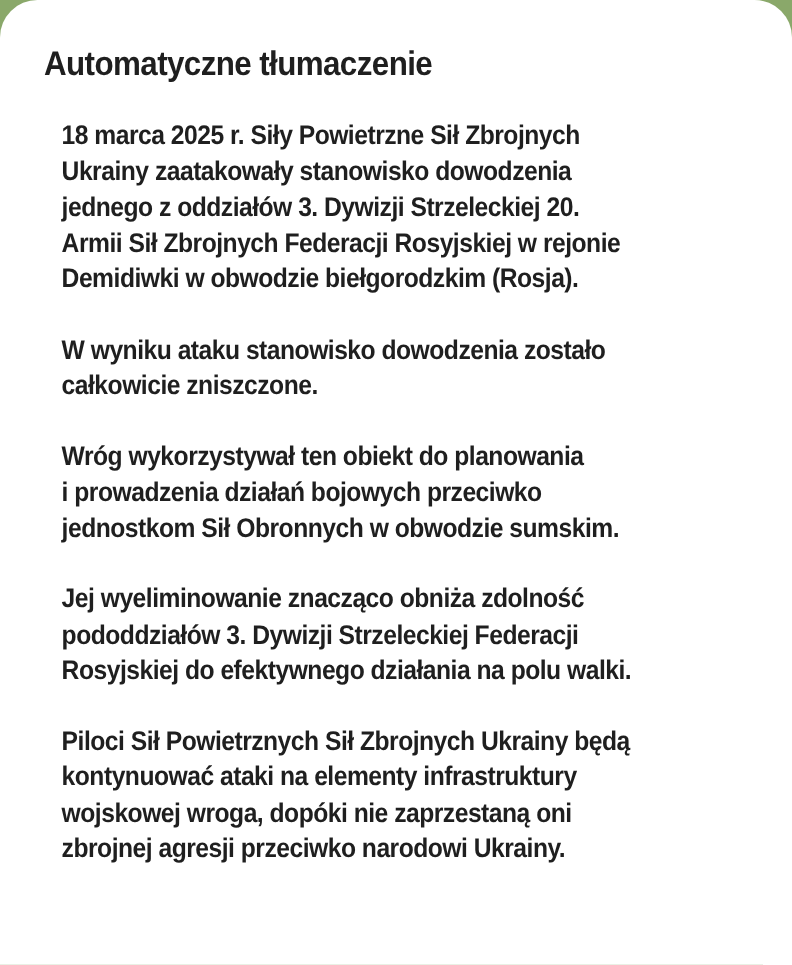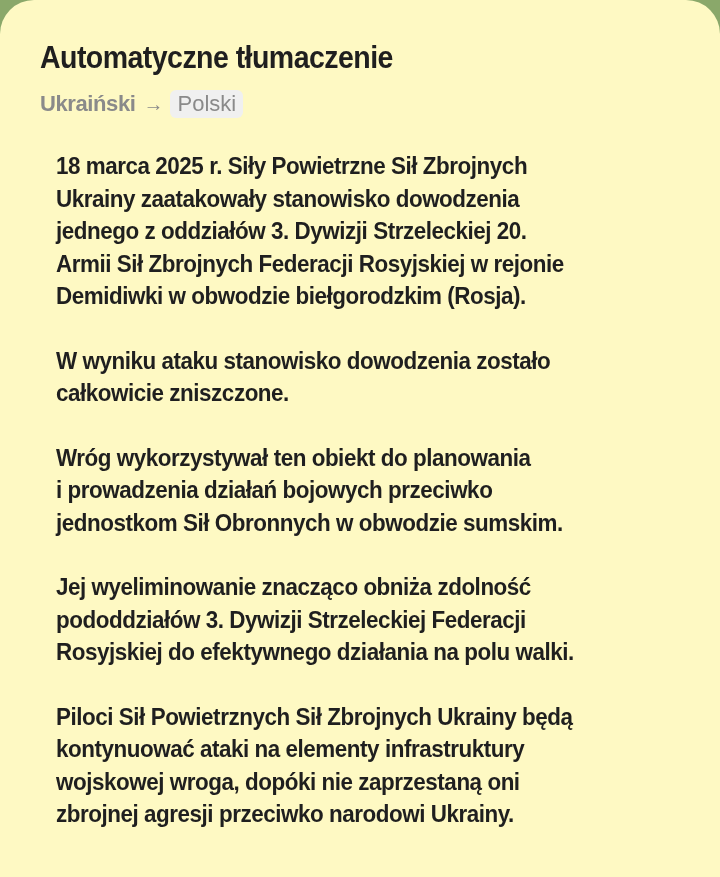--- a/index.html
+++ b/index.html
@@ -4,21 +4,21 @@
 <style>
   html, body { margin: 0; padding: 0; }
   body {
     width: 720px; height: 877px; overflow: hidden;
     background: #8aa86a;
     font-family: "Liberation Sans", "DejaVu Sans", sans-serif;
   }
   .sheet {
     position: absolute; left: 0; top: 0;
     width: 720px; height: 877px;
-    background: #fef9c3;
+    background: #ffffff;
     border-top-left-radius: 34px;
     border-top-right-radius: 34px;
     box-sizing: border-box;
     padding: 38px 40px 0 40px;
   }
   .title {
     font-size: 31px; font-weight: bold; color: #1f1f1f;
     letter-spacing: -0.6px; margin: 0;
     line-height: 40px;
     transform: scaleX(0.92); transform-origin: left center;
@@ -44,25 +44,20 @@
     transform: scaleX(0.915); transform-origin: left top;
     width: 700px;
   }
 </style>
 </head>
 <body>
 
 <div class="sheet">
   <h1 class="title">Automatyczne tłumaczenie</h1>
 
-  <div class="lang-row">
-    <span class="lang-src">Ukraiński</span>
-    <span class="lang-arrow">→</span>
-    <span class="lang-chip">Polski</span>
-  </div>
 
   <div class="body">
     <p class="para">18 marca 2025 r. Siły Powietrzne Sił Zbrojnych
 Ukrainy zaatakowały stanowisko dowodzenia
 jednego z oddziałów 3. Dywizji Strzeleckiej 20.
 Armii Sił Zbrojnych Federacji Rosyjskiej w rejonie
 Demidiwki w obwodzie biełgorodzkim (Rosja).</p>
     <p class="para">W wyniku ataku stanowisko dowodzenia zostało
 całkowicie zniszczone.</p>
     <p class="para">Wróg wykorzystywał ten obiekt do planowania

